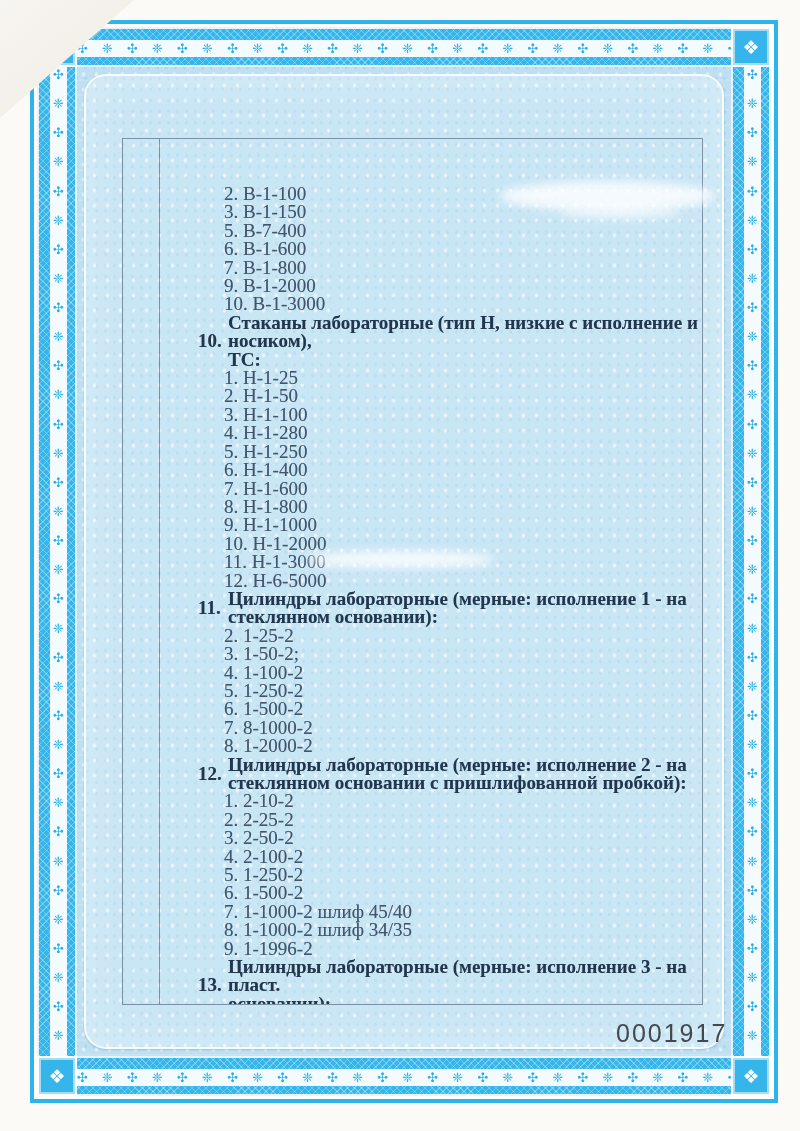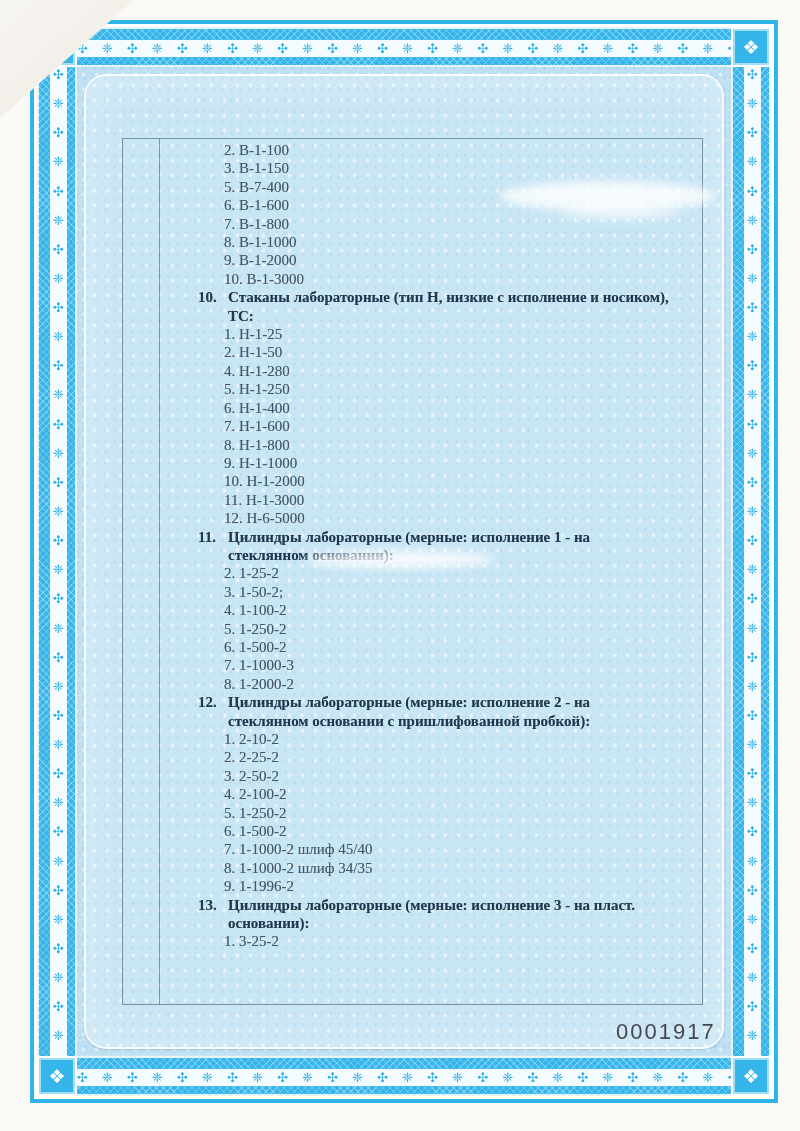--- a/index.html
+++ b/index.html
@@ -42,29 +42,29 @@
      background-size:13px 15px,9px 11px;background-position:2px 2px,6px 8px;
      box-shadow:0 1px 2px rgba(90,130,160,.35), inset 0 0 50px rgba(255,255,255,.3);}
   
   .doc-table{position:absolute;left:122px;top:138px;width:581px;height:867px;
      border:1px solid rgba(70,90,110,.6);z-index:10;box-sizing:border-box;}
   .table-divider{position:absolute;left:36px;top:0;bottom:0;width:0;
      border-left:1px solid rgba(70,90,110,.6);}
   .cell-main{position:absolute;left:37px;top:0;right:0;bottom:0;padding:2px 4px 0 38px;
      box-sizing:border-box;overflow:hidden;}
   
-  .cell-main{font-size:15px;line-height:18.4px;color:#42556a;
-     text-shadow:0 0 .5px rgba(70,95,120,.45);}
-  .sec-header{display:flex;font-weight:bold;color:#22374e;}
+  .cell-main{font-size:19px;line-height:18.4px;color:#42556a;
+     text-shadow:0 0 .5px rgba(70,95,120,.45);margin-top:44px;}
+  .sec-header{display:flex;font-weight:bold;color:#22374e;align-items:center;}
   .sec-num{flex:none;width:30px;}
   .sec-title{flex:1;white-space:pre-wrap;}
   .sec-item{margin-left:26px;}
   
   .serial{position:absolute;left:616px;top:1019px;z-index:12;
-     font-family:"Liberation Sans",sans-serif;font-size:22px;color:#45484d;letter-spacing:2px;}
+     font-family:"Liberation Sans",sans-serif;font-size:25px;color:#45484d;letter-spacing:2px;}
   
   .fold{position:absolute;left:0;top:0;width:134px;height:118px;z-index:30;
      clip-path:polygon(0 0,134px 0,0 118px);
      background:linear-gradient(140deg,#f7f5f1 0%,#f3f0ea 52%,#d8d3c9 72%,#8d8679 87%,#b9b4a9 93%,#ecebe6 100%);}
   .streak{position:absolute;background:rgba(255,255,255,.8);filter:blur(5px);
      border-radius:50%;z-index:20;pointer-events:none;}
   .streak-1{left:500px;top:181px;width:215px;height:30px;}
   .streak-2{left:305px;top:551px;width:190px;height:17px;}
   .streak-3{left:560px;top:205px;width:120px;height:14px;opacity:.7;}
 </style>
@@ -104,35 +104,35 @@
     <div class="table-divider"></div>
     <div class="cell-main">
   <div class="section">
 
     <div class="sec-items">
             <div class="sec-item">2. В-1-100</div>
             <div class="sec-item">3. В-1-150</div>
             <div class="sec-item">5. В-7-400</div>
             <div class="sec-item">6. В-1-600</div>
             <div class="sec-item">7. В-1-800</div>
-            <div class="sec-item">8. В-1-1000</div>
             <div class="sec-item">9. В-1-2000</div>
             <div class="sec-item">10. В-1-3000</div>
           </div>
   </div>
 
   <div class="section">
     <div class="sec-header">
       <span class="sec-num">10.</span>
       <span class="sec-title">Стаканы лабораторные (тип Н, низкие с исполнение и носиком),
 ТС:</span>
     </div>
     <div class="sec-items">
             <div class="sec-item">1. Н-1-25</div>
             <div class="sec-item">2. Н-1-50</div>
+            <div class="sec-item">3. Н-1-100</div>
             <div class="sec-item">4. Н-1-280</div>
             <div class="sec-item">5. Н-1-250</div>
             <div class="sec-item">6. Н-1-400</div>
             <div class="sec-item">7. Н-1-600</div>
             <div class="sec-item">8. Н-1-800</div>
             <div class="sec-item">9. Н-1-1000</div>
             <div class="sec-item">10. Н-1-2000</div>
             <div class="sec-item">11. Н-1-3000</div>
             <div class="sec-item">12. Н-6-5000</div>
           </div>
@@ -143,21 +143,21 @@
       <span class="sec-num">11.</span>
       <span class="sec-title">Цилиндры лабораторные (мерные: исполнение 1 - на
 стеклянном основании):</span>
     </div>
     <div class="sec-items">
             <div class="sec-item">2. 1-25-2</div>
             <div class="sec-item">3. 1-50-2;</div>
             <div class="sec-item">4. 1-100-2</div>
             <div class="sec-item">5. 1-250-2</div>
             <div class="sec-item">6. 1-500-2</div>
-            <div class="sec-item">7. 1-1000-3</div>
+            <div class="sec-item">7. 8-1000-2</div>
             <div class="sec-item">8. 1-2000-2</div>
           </div>
   </div>
 
   <div class="section">
     <div class="sec-header">
       <span class="sec-num">12.</span>
       <span class="sec-title">Цилиндры лабораторные (мерные: исполнение 2 - на
 стеклянном основании с пришлифованной пробкой):</span>
     </div>

